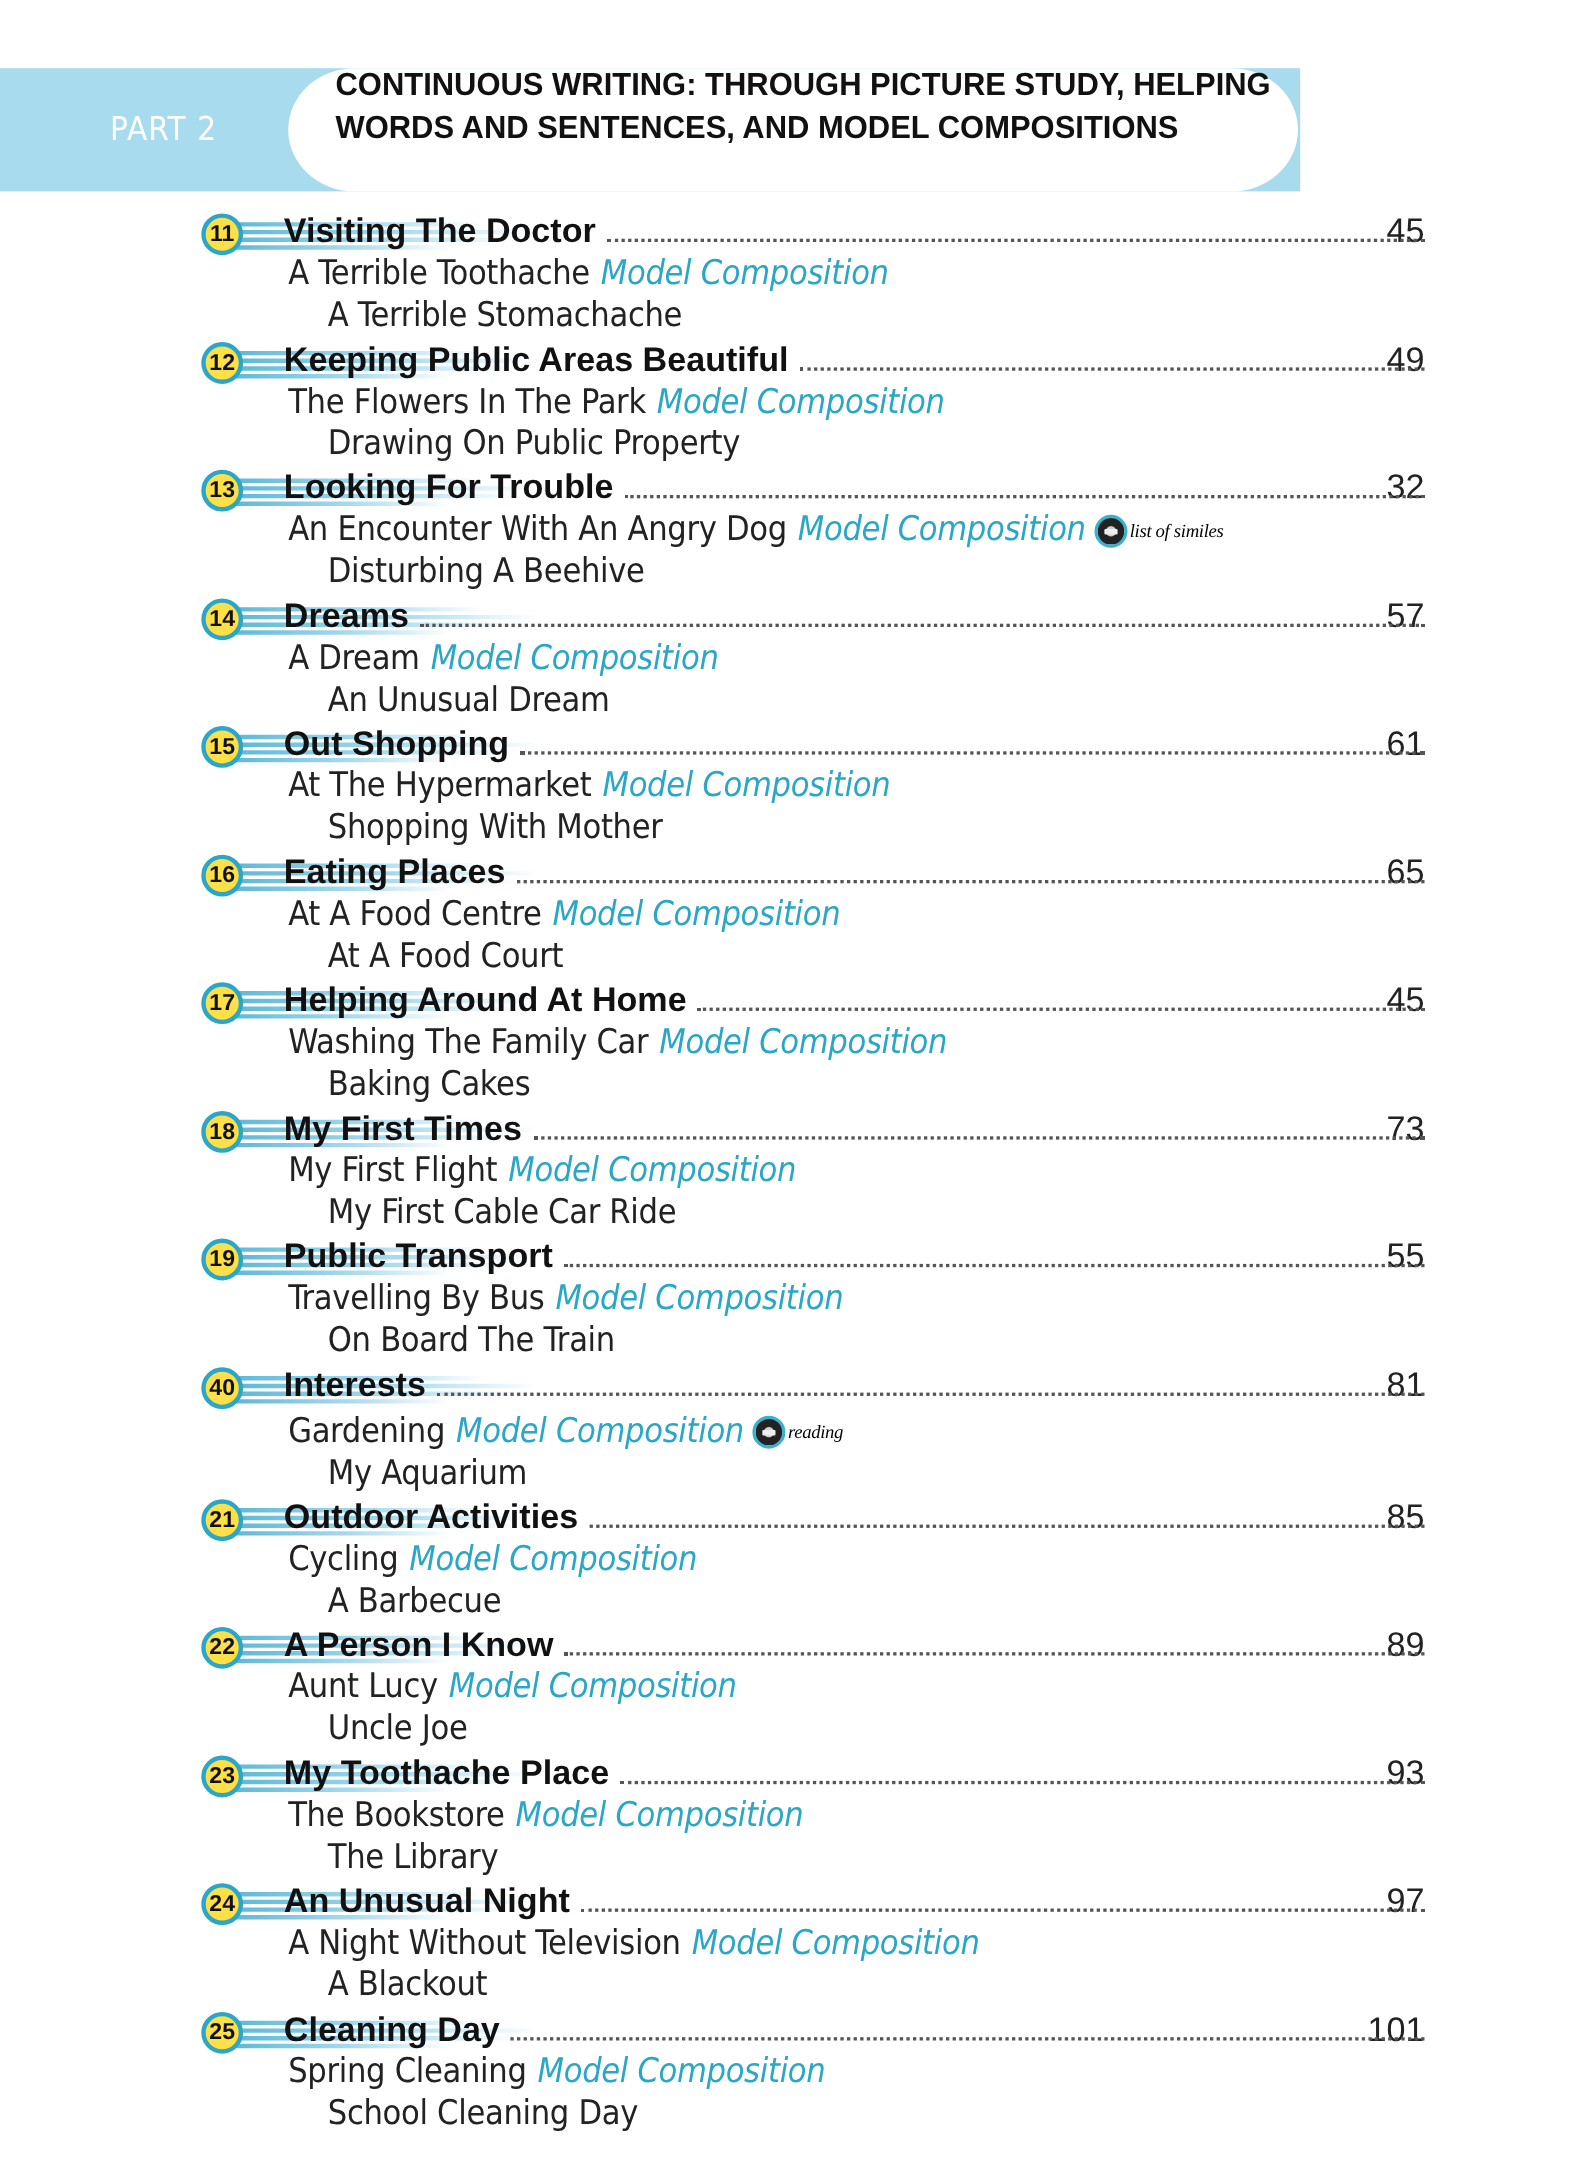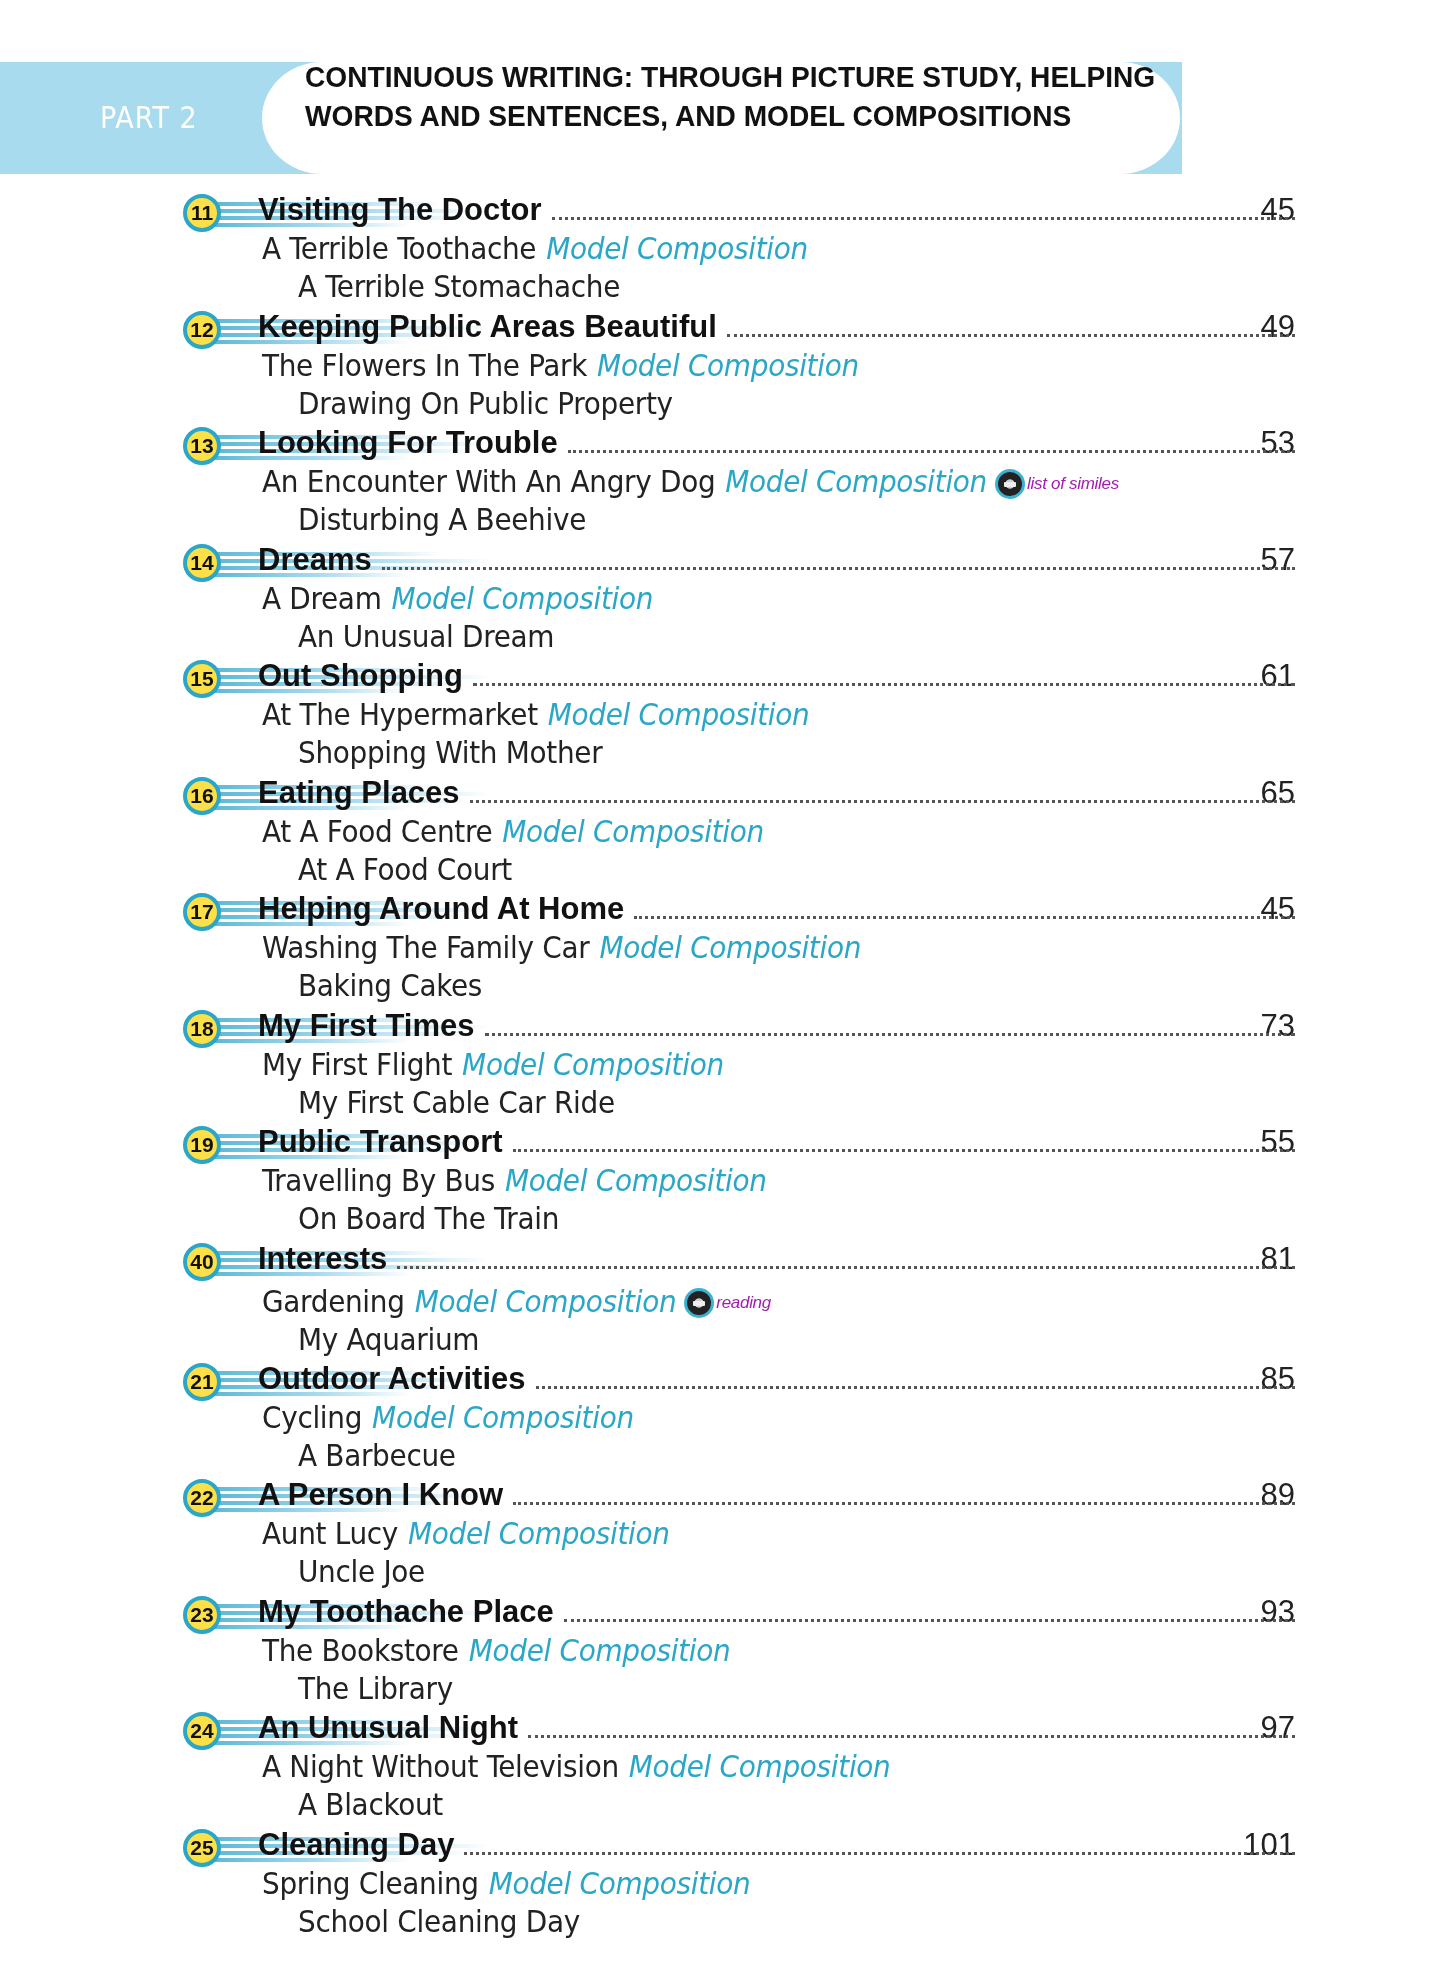--- a/index.html
+++ b/index.html
@@ -36,21 +36,21 @@
   .sub1 { top:40px; }
   .sub2 { top:78px;margin-left:36px; }
   .entry.tall .sub1 { top:44px; }
   .entry.tall .sub2 { top:82px; }
   .model { color:#2aa6c6; font-style:italic; margin-left:10px; }
   .extra { display:inline-flex; align-items:center; margin-left:8px; vertical-align:middle; }
   .e-icon { width:30px; height:30px; border-radius:50%; border:3px solid #3cb1cf;
             box-sizing:border-box; background:radial-gradient(circle,#cfcfcf 0 25%, #222 30% 100%);
             position:relative; }
   .e-icon::after { content:""; position:absolute; left:6px; top:10px; width:12px; height:5px; background:#eee; border-radius:1px; }
-  .extra-label { font-family:Liberation Sans, sans-serif; font-style:italic; font-size:17px; color:#a21caf; margin-left:2px; }
+  .extra-label { font-family:Liberation Serif, serif; font-style:italic; font-size:17px; color:#000000; margin-left:2px; }
 </style>
 </head>
 <body>
 
 <div class="header">
   <div class="part">PART 2</div>
   <div class="pill"></div>
   <div class="title">CONTINUOUS WRITING: THROUGH PICTURE STUDY, HELPING WORDS AND SENTENCES, AND MODEL COMPOSITIONS</div>
 </div>
 
@@ -96,21 +96,21 @@
       <span style="top:2px;width:230px"></span>
       <span style="top:9px;width:280px"></span>
       <span style="top:16px;width:260px"></span>
       <span style="top:23px;width:200px"></span>
     </div>
     <div class="badge">13</div>
     <div class="title-row">
       <span class="chapter-title">Looking For Trouble</span>
       <span class="leader"></span>
     </div>
-    <span class="page">53</span>
+    <span class="page">32</span>
     <div class="sub sub1">
       <span>An Encounter With An Angry Dog</span><span class="model">Model Composition</span><span class="extra">
         <span class="e-icon"></span>
         <span class="extra-label">list of similes</span>
       </span>
     </div>
     <div class="sub sub2">Disturbing A Beehive</div>
   </div>
     <div class="entry">
     <div class="stripes">

